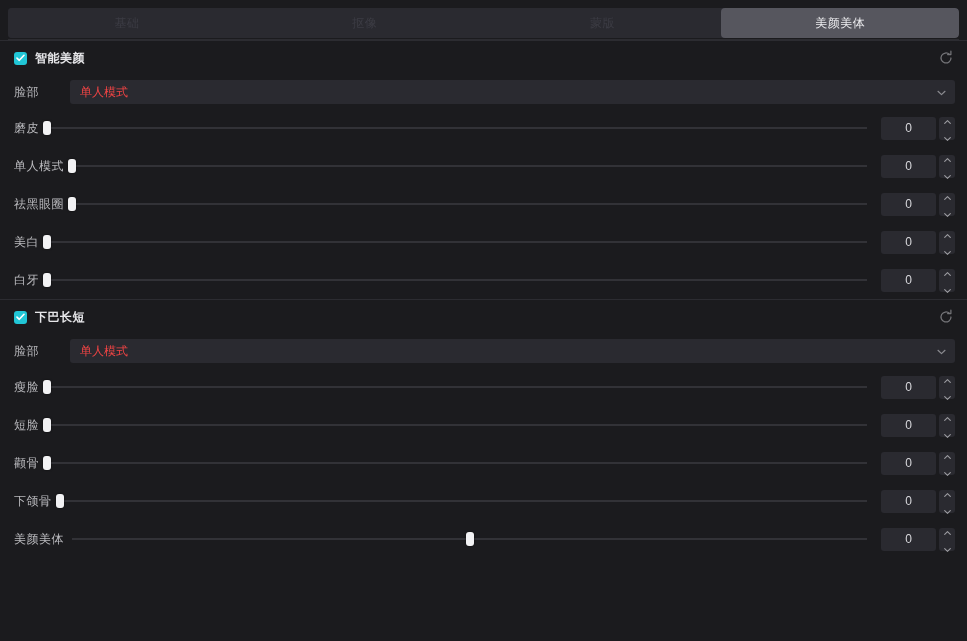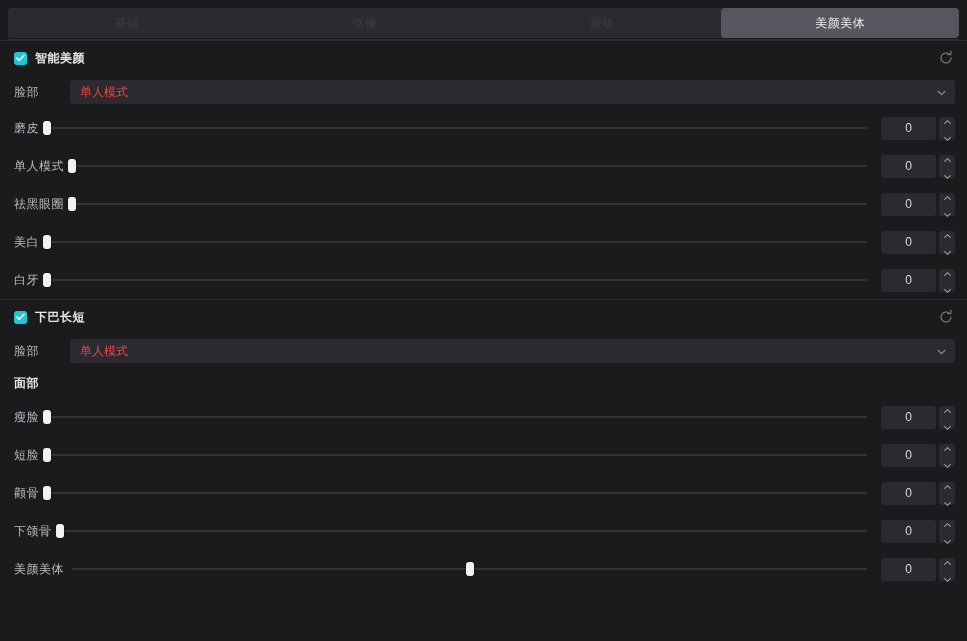--- a/index.html
+++ b/index.html
@@ -396,21 +396,20 @@
     </div>
     <div class="row select-row">
       <span class="row-label">脸部</span>
       <div class="select">
         <span>单人模式</span>
         <span class="chevron"><svg width="9" height="6" viewBox="0 0 9 6">
             <path d="M1 1.3 L4.5 4.6 L8 1.3" fill="none" stroke="#b3b3b8" stroke-width="1.2" stroke-linecap="round" stroke-linejoin="round"></path>
           </svg></span>
       </div>
     </div>
-    <div class="group-title">面部</div>
     <div class="row">
       <span class="row-label">瘦脸</span>
       <div class="slider-wrap">
         <div class="track"></div>
         <div class="track-fill" style="left:0%;width:0%"></div>
         <div class="handle" style="left:0%"></div>
       </div>
       <div class="num">
         <span>0</span>
       </div>

